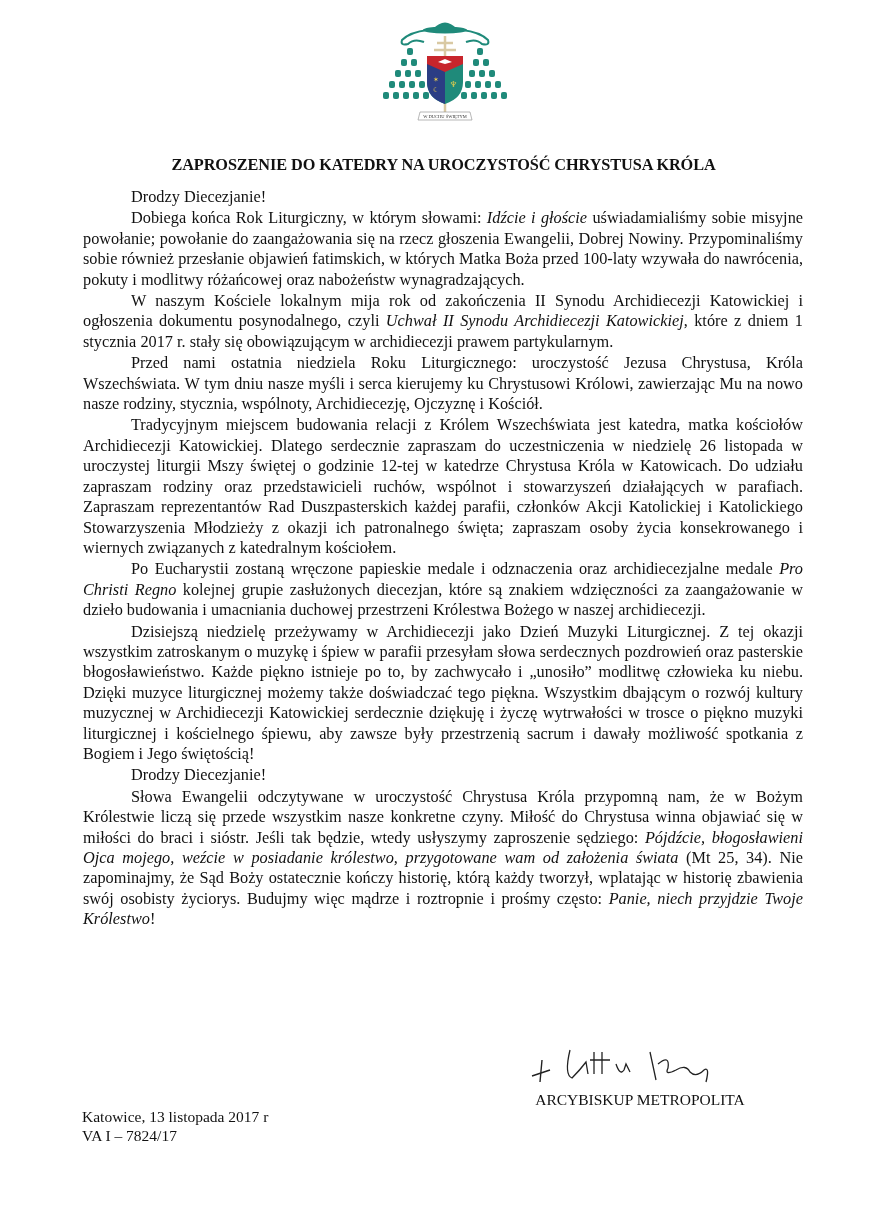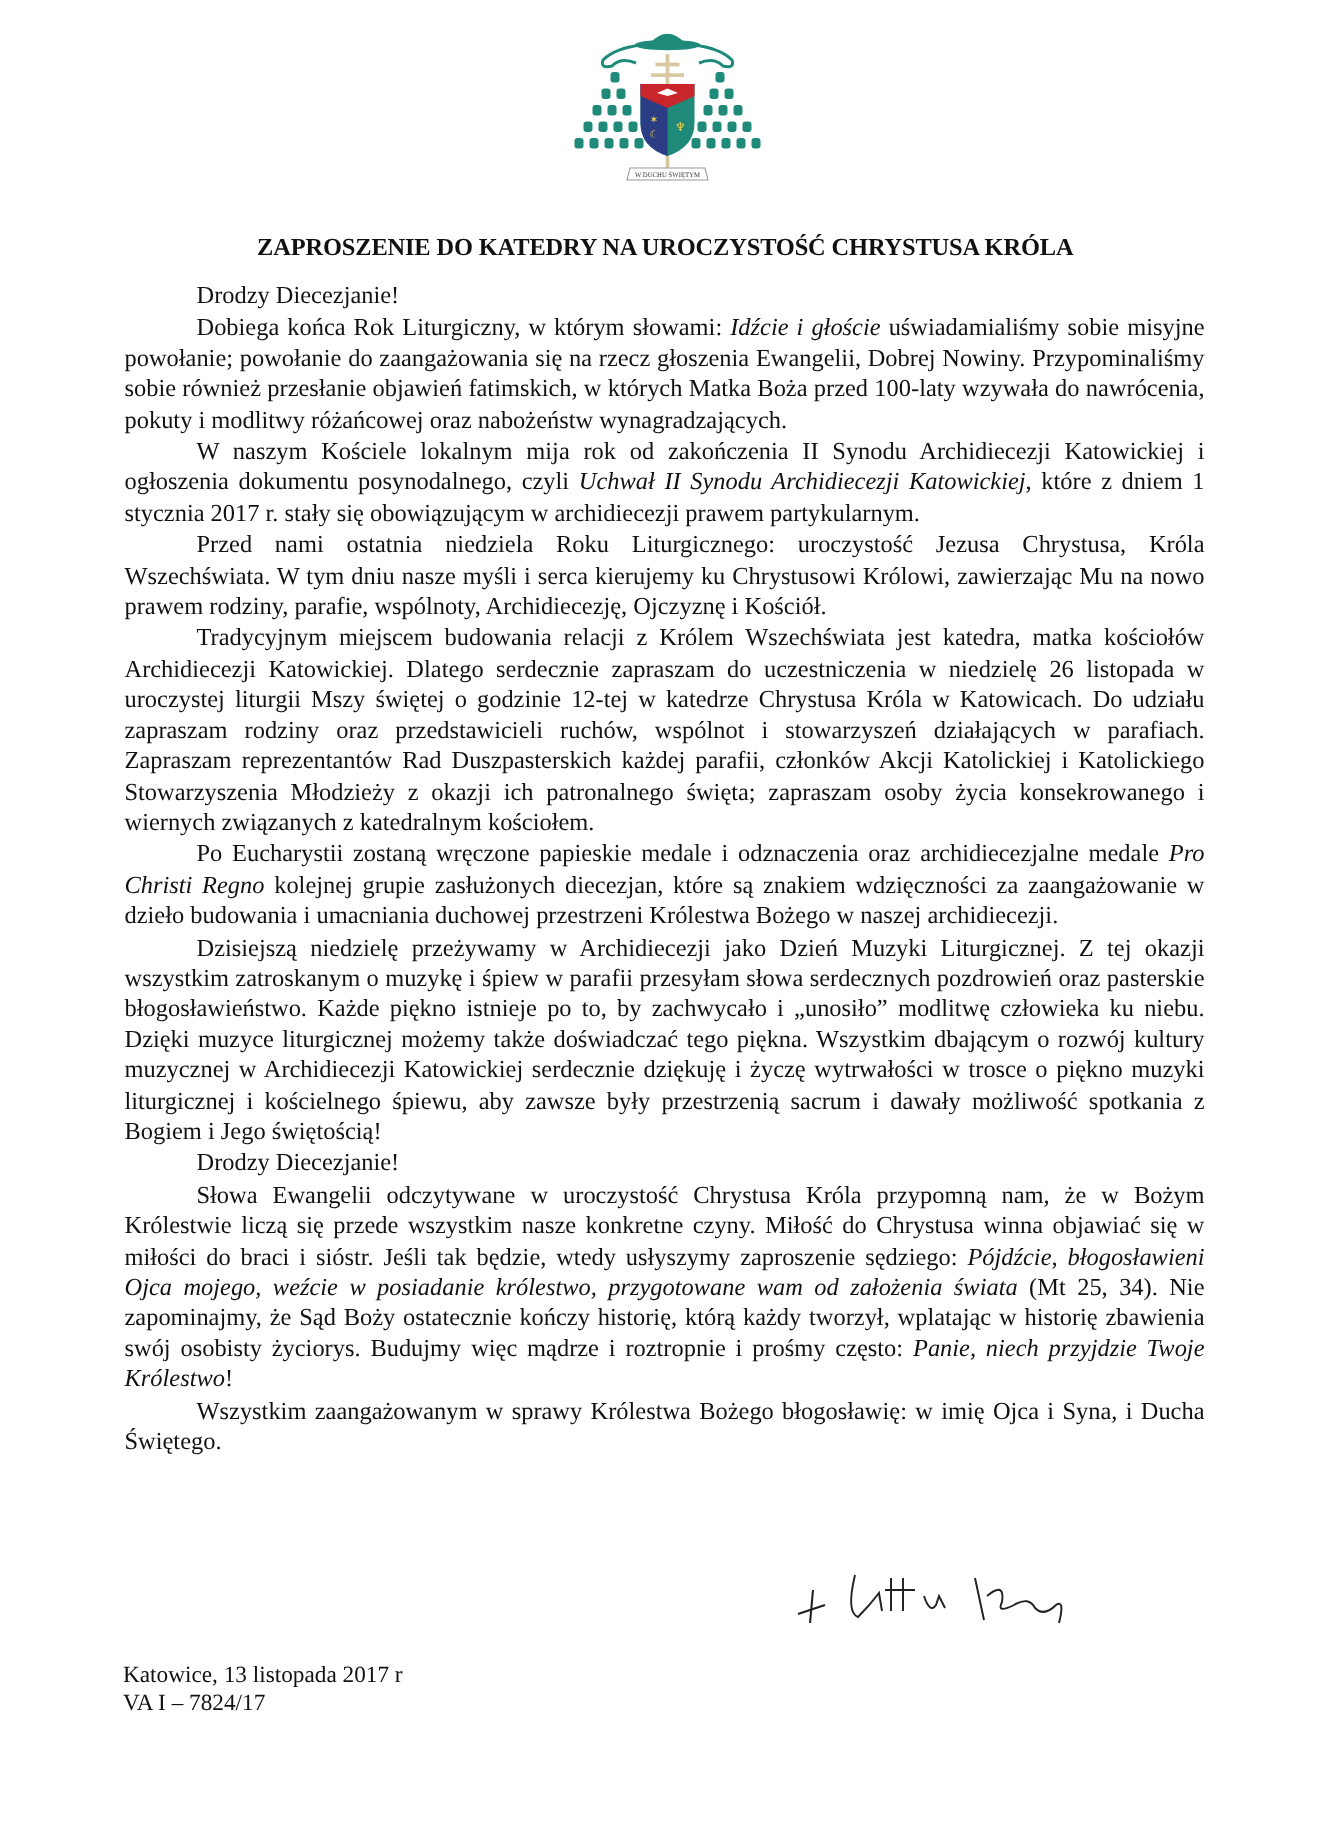--- a/index.html
+++ b/index.html
@@ -76,34 +76,34 @@
   <path d="M40 100 L90 100 L92 108 L38 108 Z" fill="#ffffff" stroke="#999" stroke-width="0.7"></path>
   <text x="65" y="106" font-size="4.5" text-anchor="middle" fill="#333">W DUCHU ŚWIĘTYM</text>
 </svg>
 
 <div class="title">ZAPROSZENIE DO KATEDRY NA UROCZYSTOŚĆ CHRYSTUSA KRÓLA</div>
 
 <div class="body" id="letter-body">
     <p><span>Drodzy Diecezjanie!</span></p>
     <p><span>Dobiega końca Rok Liturgiczny, w którym słowami: </span><span class="i">Idźcie i głoście</span><span> uświadamialiśmy sobie misyjne powołanie; powołanie do zaangażowania się na rzecz głoszenia Ewangelii, Dobrej Nowiny. Przypominaliśmy sobie również przesłanie objawień fatimskich, w których Matka Boża przed 100-laty wzywała do nawrócenia, pokuty i modlitwy różańcowej oraz nabożeństw wynagradzających.</span></p>
     <p><span>W naszym Kościele lokalnym mija rok od zakończenia II Synodu Archidiecezji Katowickiej i ogłoszenia dokumentu posynodalnego, czyli </span><span class="i">Uchwał II Synodu Archidiecezji Katowickiej</span><span>, które z dniem 1 stycznia 2017 r. stały się obowiązującym w archidiecezji prawem partykularnym.</span></p>
-    <p><span>Przed nami ostatnia niedziela Roku Liturgicznego: uroczystość Jezusa Chrystusa, Króla Wszechświata. W tym dniu nasze myśli i serca kierujemy ku Chrystusowi Królowi, zawierzając Mu na nowo prawem rodziny, parafie, wspólnoty, Archidiecezję, Ojczyznę i Kościół.</span></p>
+    <p><span>Przed nami ostatnia niedziela Roku Liturgicznego: uroczystość Jezusa Chrystusa, Króla Wszechświata. W tym dniu nasze myśli i serca kierujemy ku Chrystusowi Królowi, zawierzając Mu na nowo nasze rodziny, stycznia, wspólnoty, Archidiecezję, Ojczyznę i Kościół.</span></p>
     <p><span>Tradycyjnym miejscem budowania relacji z Królem Wszechświata jest katedra, matka kościołów Archidiecezji Katowickiej. Dlatego serdecznie zapraszam do uczestniczenia w niedzielę 26 listopada w uroczystej liturgii Mszy świętej o godzinie 12-tej w katedrze Chrystusa Króla w Katowicach. Do udziału zapraszam rodziny oraz przedstawicieli ruchów, wspólnot i stowarzyszeń działających w parafiach. Zapraszam reprezentantów Rad Duszpasterskich każdej parafii, członków Akcji Katolickiej i Katolickiego Stowarzyszenia Młodzieży z okazji ich patronalnego święta; zapraszam osoby życia konsekrowanego i wiernych związanych z katedralnym kościołem.</span></p>
     <p><span>Po Eucharystii zostaną wręczone papieskie medale i odznaczenia oraz archidiecezjalne medale </span><span class="i">Pro Christi Regno</span><span> kolejnej grupie zasłużonych diecezjan, które są znakiem wdzięczności za zaangażowanie w dzieło budowania i umacniania duchowej przestrzeni Królestwa Bożego w naszej archidiecezji.</span></p>
     <p><span>Dzisiejszą niedzielę przeżywamy w Archidiecezji jako Dzień Muzyki Liturgicznej. Z tej okazji wszystkim zatroskanym o muzykę i śpiew w parafii przesyłam słowa serdecznych pozdrowień oraz pasterskie błogosławieństwo. Każde piękno istnieje po to, by zachwycało i „unosiło” modlitwę człowieka ku niebu. Dzięki muzyce liturgicznej możemy także doświadczać tego piękna. Wszystkim dbającym o rozwój kultury muzycznej w Archidiecezji Katowickiej serdecznie dziękuję i życzę wytrwałości w trosce  o piękno muzyki liturgicznej i kościelnego śpiewu, aby zawsze były przestrzenią sacrum i dawały możliwość spotkania z Bogiem i Jego świętością!</span></p>
     <p><span>Drodzy Diecezjanie!</span></p>
     <p><span>Słowa Ewangelii odczytywane w uroczystość Chrystusa Króla przypomną nam, że w Bożym Królestwie liczą się przede wszystkim nasze konkretne czyny. Miłość do Chrystusa winna objawiać się w miłości do braci i sióstr. Jeśli tak będzie, wtedy usłyszymy zaproszenie sędziego: </span><span class="i">Pójdźcie, błogosławieni Ojca mojego, weźcie w posiadanie królestwo, przygotowane wam od założenia świata</span><span> (Mt 25, 34). Nie zapominajmy, że Sąd Boży ostatecznie kończy historię, którą każdy tworzył, wplatając w historię zbawienia swój osobisty życiorys. Budujmy więc mądrze i roztropnie i prośmy często: </span><span class="i">Panie, niech przyjdzie Twoje Królestwo</span><span>!</span></p>
-    <p><span>Wszystkim zaangażowanym w sprawy Królestwa Bożego błogosławię: w imię Ojca i Syna, i Ducha Świętego.</span></p>
   </div>
 
 <svg class="signature" viewBox="0 0 260 60">
   <path d="M12 46 L30 40 M22 30 L20 52" stroke="#222" stroke-width="1.4" fill="none"></path>
   <path d="M50 20 Q44 45 52 48 Q60 40 66 32 L68 44 M74 22 L74 44 M82 22 L82 44 M70 30 L90 30 M96 34 Q100 46 104 40 L106 34 L110 42" stroke="#222" stroke-width="1.3" fill="none"></path>
   <path d="M130 22 L136 50 M138 34 Q150 24 148 38 Q144 46 156 40 Q166 34 170 42 Q176 48 184 40 Q190 36 186 52" stroke="#222" stroke-width="1.3" fill="none"></path>
 </svg>
 
 <div class="sigblock">
+  <div>ARCYBISKUP METROPOLITA</div>
 </div>
 
 <div class="footer">
   <div>Katowice, 13 listopada 2017 r</div>
   <div>VA I – 7824/17</div>
 </div>
 
 </body></html>

